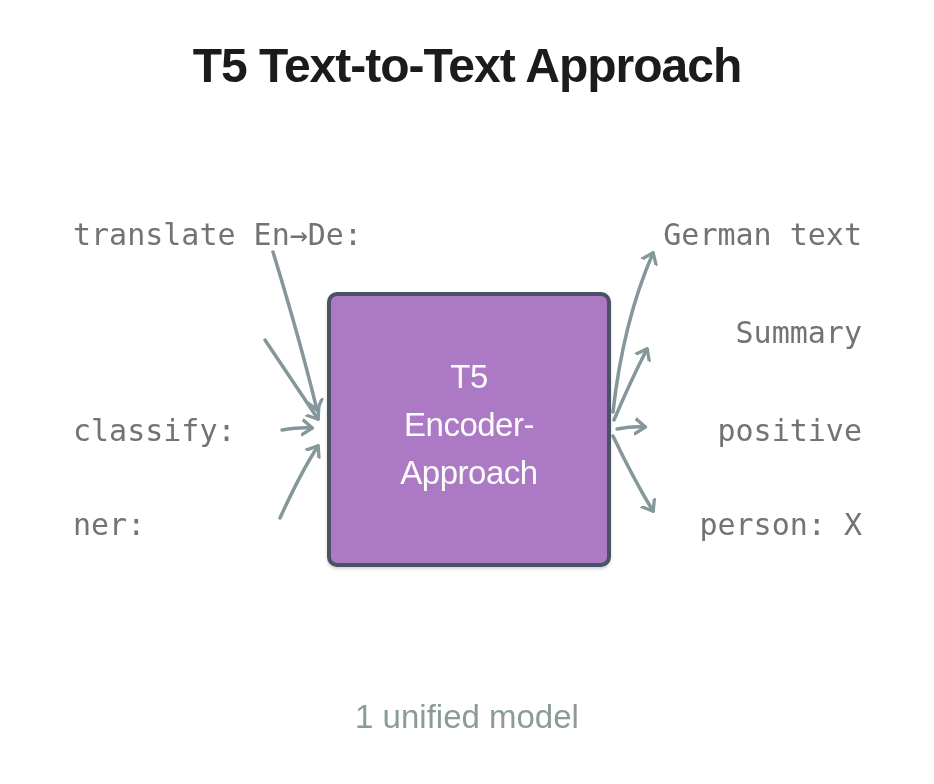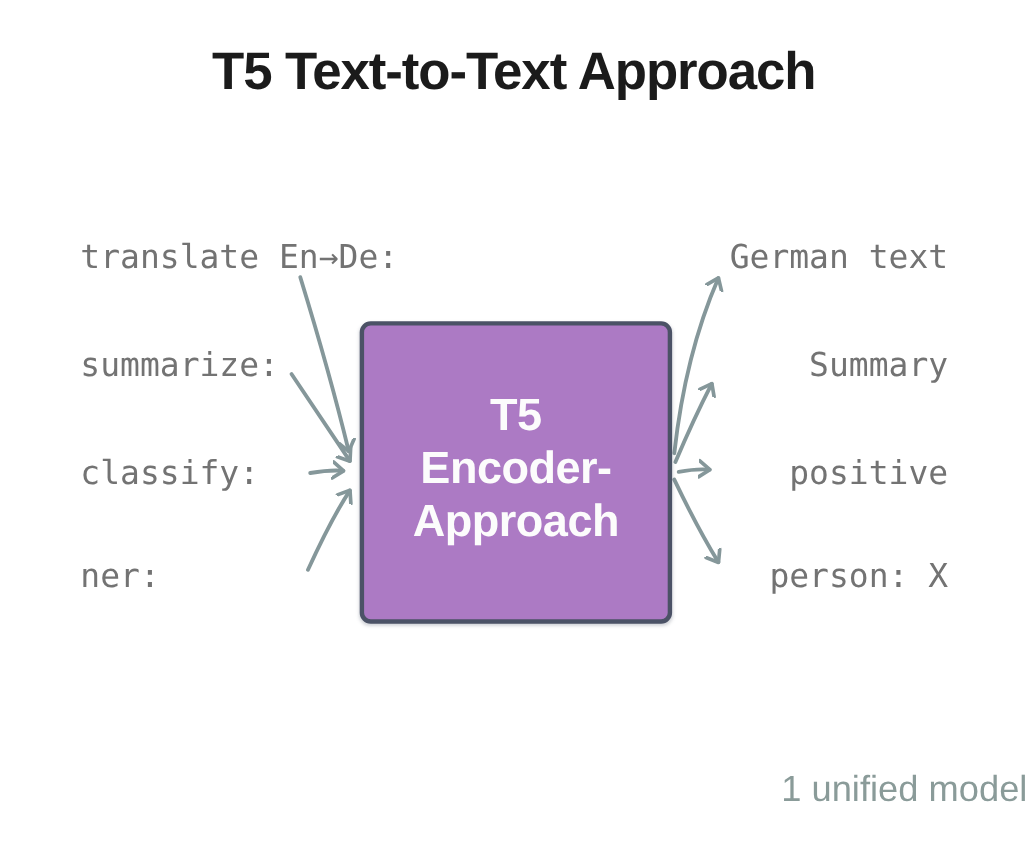--- a/index.html
+++ b/index.html
@@ -63,47 +63,46 @@
     box-shadow: 0 2px 3px rgba(75, 82, 102, 0.25);
     display: flex;
     flex-direction: column;
     align-items: center;
     justify-content: center;
     padding-bottom: 10px;
   }
   .model-box span {
     display: block;
     color: #fcfcfc;
-    font-size: 41px;
+    font-size: 33px;
     line-height: 48px;
-    font-weight: 700;
+    font-weight: 400;
     text-align: center;
     letter-spacing: -0.5px;
   }
   .caption {
     position: absolute;
     top: 697px;
     left: 0;
     right: 0;
-    text-align: right;
+    text-align: center;
     font-size: 33px;
     line-height: 40px;
     font-weight: 400;
     color: #8a9b99;
   }
 </style>
 </head>
 <body>
 
 <div class="canvas">
 
   <div class="title">T5 Text-to-Text Approach</div>
 
   <div class="label input row1">translate En→De:</div>
-  <div class="label input row2">summarize:</div>
   <div class="label input row3">classify:</div>
   <div class="label input row4">ner:</div>
 
   <div class="label output row1">German text</div>
   <div class="label output row2">Summary</div>
   <div class="label output row3">positive</div>
   <div class="label output row4">person: X</div>
 
   <svg class="arrows" viewBox="0 0 934 784" xmlns="http://www.w3.org/2000/svg">
     <defs>

